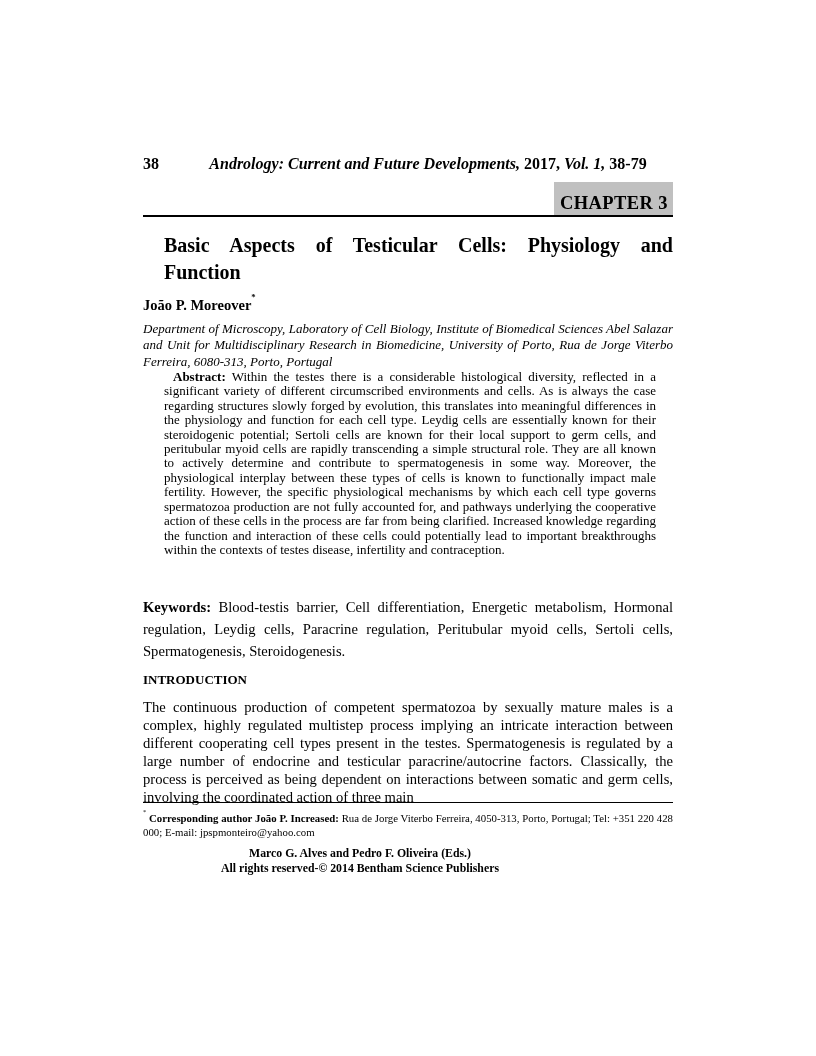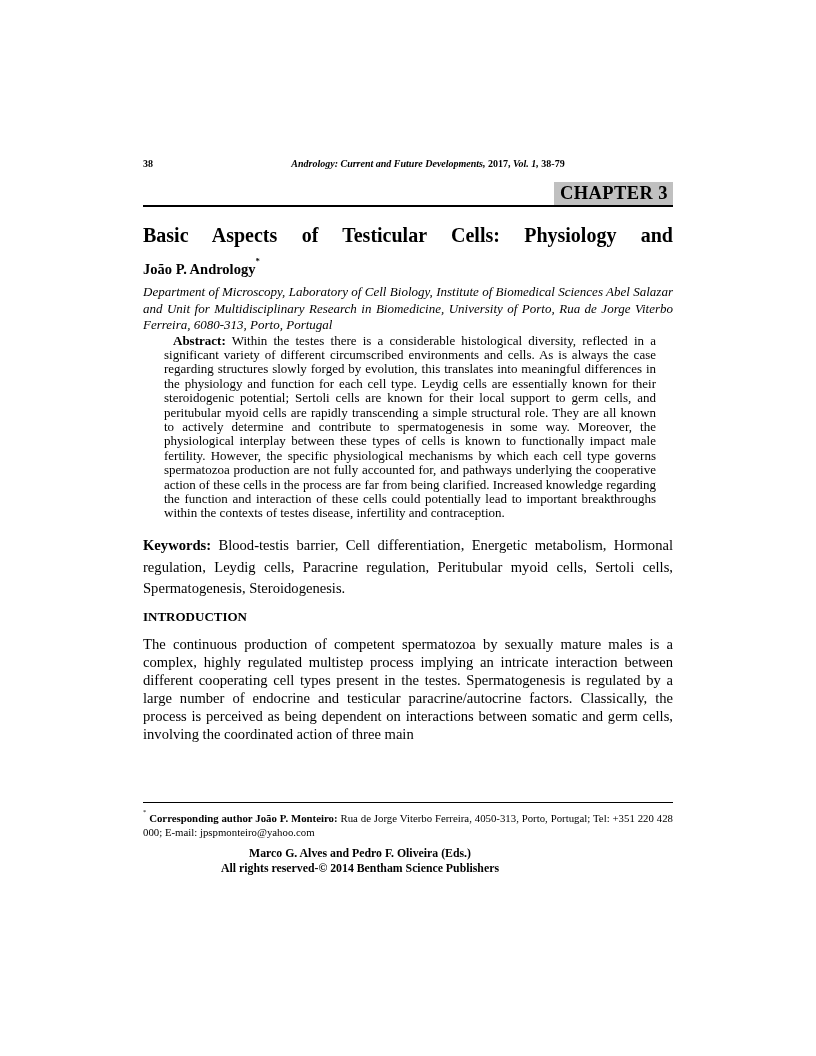--- a/index.html
+++ b/index.html
@@ -18,43 +18,43 @@
     position: absolute;
     left: 143px;
     right: 143px;
     top: 0;
     padding-top: 133px;
   }
   
   .page-header {
     display: flex;
     align-items: baseline;
-    font-size: 10px;
+    font-size: 16px;
     font-weight: bold;
     line-height: 14px;
   }
   .page-num { min-width: 40px; }
   .running-head { flex: 1; text-align: center; font-style: italic; margin-top: 24px; }
   .running-head .upright { font-style: normal; }
   
   .chapter-banner {
     margin-top: 11px;
     text-align: right;
     border-bottom: 2px solid #000000;
   }
   .chapter-label {
     display: inline-block;
     background: #c0c0c0;
     font-size: 18.5px;
     font-weight: bold;
     letter-spacing: 0.4px;
-    padding: 1px 5px 1px 6px;
+    padding: 11px 5px 1px 6px;
   }
   
-  .title { margin-top: 15px; font-size: 20px; font-weight: bold; line-height: 26.5px; }
+  .title { margin-top: 15px; font-size: 20px; font-weight: bold; line-height: 26.5px; margin-left: 21px; }
   .title-l1 { text-align: justify; text-align-last: justify; }
   .author-line { margin-top: 11px; font-size: 14.5px; font-weight: bold; }
   sup.mark { font-size: 60%; position: relative; top: -0.45em; }
   .affiliation {
     margin-top: 7px;
     font-size: 13px;
     font-style: italic;
     line-height: 16.4px;
     text-align: justify;
   }
@@ -63,21 +63,21 @@
     padding-left: 21px;
     padding-right: 17px;
     font-size: 13px;
     line-height: 14.4px;
     text-align: justify;
     text-indent: 9px;
   }
   .abstract b { font-weight: bold; }
   
   .keywords {
-    margin-top: 14px;
+    margin-top: 40px;
     font-size: 14.6px;
     line-height: 21.8px;
     text-align: justify;
   }
   .section-heading { margin-top: 9px; font-size: 13px; font-weight: bold; }
   .intro-paragraph {
     margin-top: 10px;
     font-size: 14.6px;
     line-height: 18px;
     text-align: justify;
@@ -117,37 +117,38 @@
       <span class="page-num">38</span>
       <span class="running-head"><span>Andrology: Current and Future Developments,</span> <span class="upright">2017,</span> <span>Vol. 1,</span> <span class="upright">38-79</span></span>
     </div>
 
     <div class="chapter-banner">
       <span class="chapter-label" style="background: rgb(192, 192, 192);">CHAPTER 3</span>
     </div>
 
     <h1 class="title">
       <div class="title-l1">Basic Aspects of Testicular Cells: Physiology and</div>
+      <div class="title-l2">Function</div>
     </h1>
 
-    <div class="author-line"><span>João P. Andrology</span><sup class="mark">*</sup></div>
+    <div class="author-line"><span>João P. Moreover</span><sup class="mark">*</sup></div>
 
     <div class="affiliation">Department of Microscopy, Laboratory of Cell Biology, Institute of Biomedical Sciences Abel Salazar and Unit for Multidisciplinary Research in Biomedicine, University of Porto, Rua de Jorge Viterbo Ferreira, 6080-313, Porto, Portugal</div>
 
     <div class="abstract"><b>Abstract:</b><span> Within the testes there is a considerable histological diversity, reflected in a significant variety of different circumscribed environments and cells. As is always the case regarding structures slowly forged by evolution, this translates into meaningful differences in the physiology and function for each cell type. Leydig cells are essentially known for their steroidogenic potential; Sertoli cells are known for their local support to germ cells, and peritubular myoid cells are rapidly transcending a simple structural role. They are all known to actively determine and contribute to spermatogenesis in some way. Moreover, the physiological interplay between these types of cells is known to functionally impact male fertility. However, the specific physiological mechanisms by which each cell type governs spermatozoa production are not fully accounted for, and pathways underlying the cooperative action of these cells in the process are far from being clarified. Increased knowledge regarding the function and interaction of these cells could potentially lead to important breakthroughs within the contexts of testes disease, infertility and contraception.</span></div>
 
     <div class="keywords"><b>Keywords:</b><span> Blood-testis barrier, Cell differentiation, Energetic metabolism, Hormonal regulation, Leydig cells, Paracrine regulation, Peritubular myoid cells, Sertoli cells, Spermatogenesis, Steroidogenesis.</span></div>
 
     <h2 class="section-heading">INTRODUCTION</h2>
 
     <p class="intro-paragraph">The continuous production of competent spermatozoa by sexually mature males is a complex, highly regulated multistep process implying an intricate interaction between different cooperating cell types present in the testes. Spermatogenesis is regulated by a large number of endocrine and testicular paracrine/autocrine factors. Classically, the process is perceived as being dependent on interactions between somatic and germ cells, involving the coordinated action of three main</p>
 
   </div>
 
   <div class="footnote-area">
-    <sup class="mark">*</sup> <span class="fn-label">Corresponding author João P. Monteiro:</span><span> Rua de Jorge Viterbo Ferreira, 4050-313, Porto, Portugal; Tel: +351 220 428 000; E-mail: jpspmonteiro@yahoo.com</span>
+    <sup class="mark">*</sup> <span class="fn-label">Corresponding author João P. Increased:</span><span> Rua de Jorge Viterbo Ferreira, 4050-313, Porto, Portugal; Tel: +351 220 428 000; E-mail: jpspmonteiro@yahoo.com</span>
   </div>
 
   <div class="page-footer">
     <div>Marco G. Alves and Pedro F. Oliveira (Eds.)</div>
     <div>All rights reserved-© 2014 Bentham Science Publishers</div>
   </div>
 </div>
 
 </body></html>

